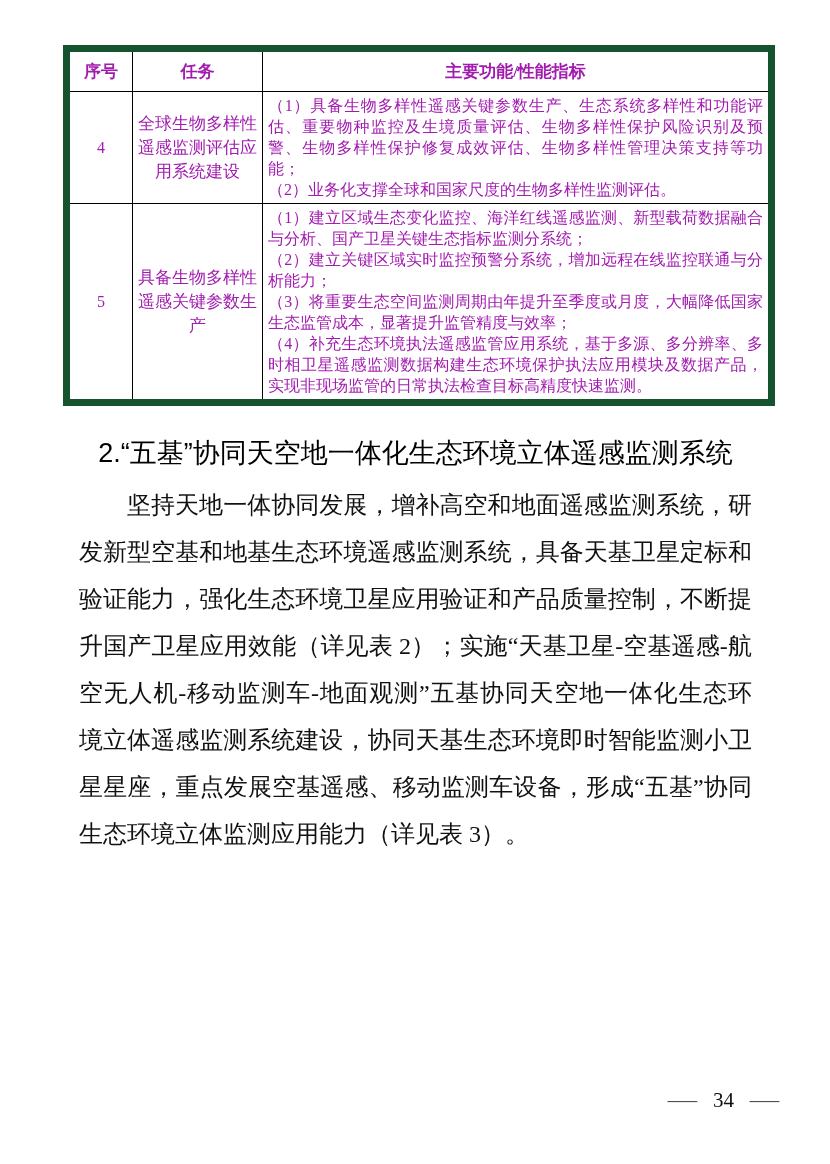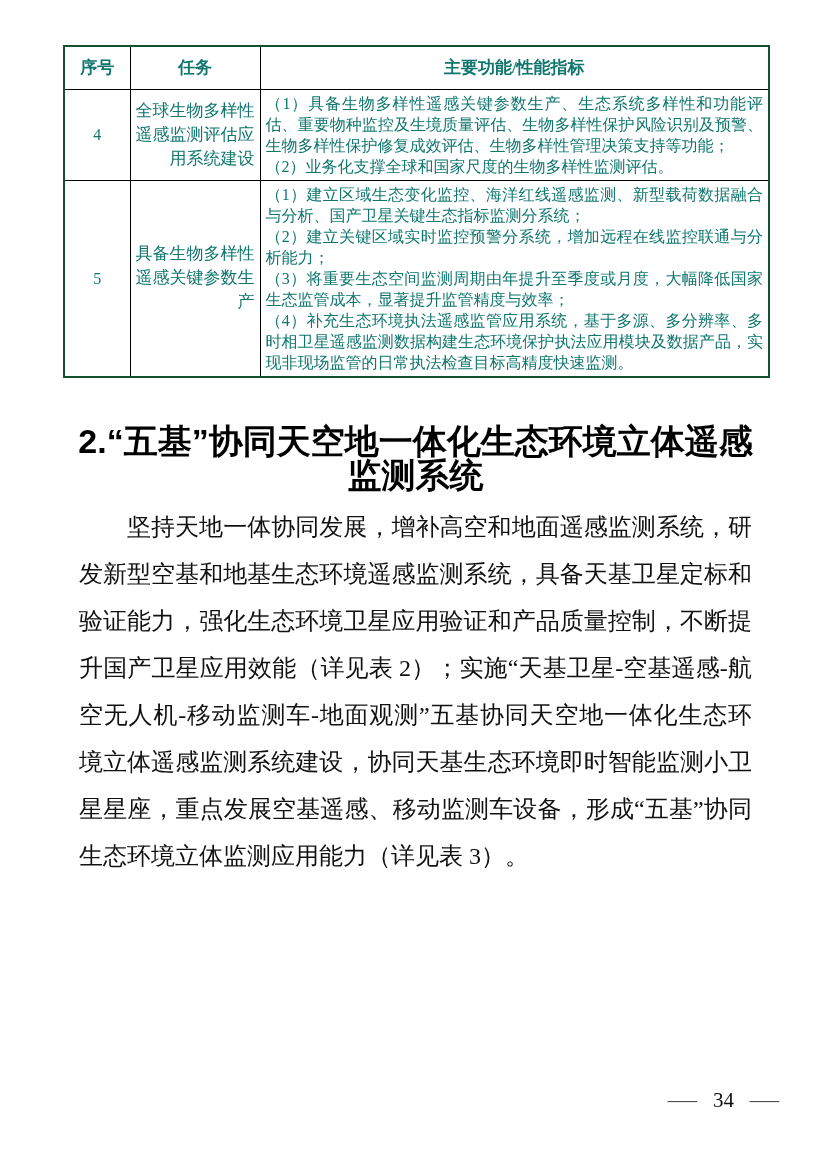--- a/index.html
+++ b/index.html
@@ -22,60 +22,60 @@
     position: absolute;
     left: 63px;
     top: 45px;
     width: 705px;
   }
   
   table.tasks {
     border-collapse: collapse;
     table-layout: fixed;
     width: 705px;
-    border: 2px solid #14532d;
+    border: 7px solid #14532d;
     font-size: 16px;
     line-height: 21px;
-    color: #0f766e;
+    color: #a21caf;
   }
   table.tasks th, table.tasks td {
     border: 1px solid #000;
     padding: 3px 5px;
     vertical-align: middle;
     box-sizing: border-box;
   }
   table.tasks th {
     height: 43px;
     font-size: 17px;
     font-weight: bold;
     text-align: center;
   }
   td.cell-no {
     text-align: center;
     font-size: 16px;
   }
   td.cell-task {
     font-size: 17px;
     line-height: 24px;
-    text-align: right;
+    text-align: center;
     padding: 3px 3px;
     margin-top: 40px;
   }
   td.cell-features {
     text-align: justify;
     white-space: pre-line;
     padding: 4px 6px;
   }
   
   .section-heading {
-    margin-top: 46px;
+    margin-top: 30px;
     text-align: center;
     font-family: "Liberation Sans", "DejaVu Sans", sans-serif;
-    font-weight: bold;
-    font-size: 34px;
+    font-weight: normal;
+    font-size: 27px;
     line-height: 34px;
     color: #000;
     letter-spacing: 0px;
   }
   .body-paragraph {
     margin: 16px;
     margin-top: 12px;
     font-size: 24px;
     line-height: 47px;
     text-align: justify;

